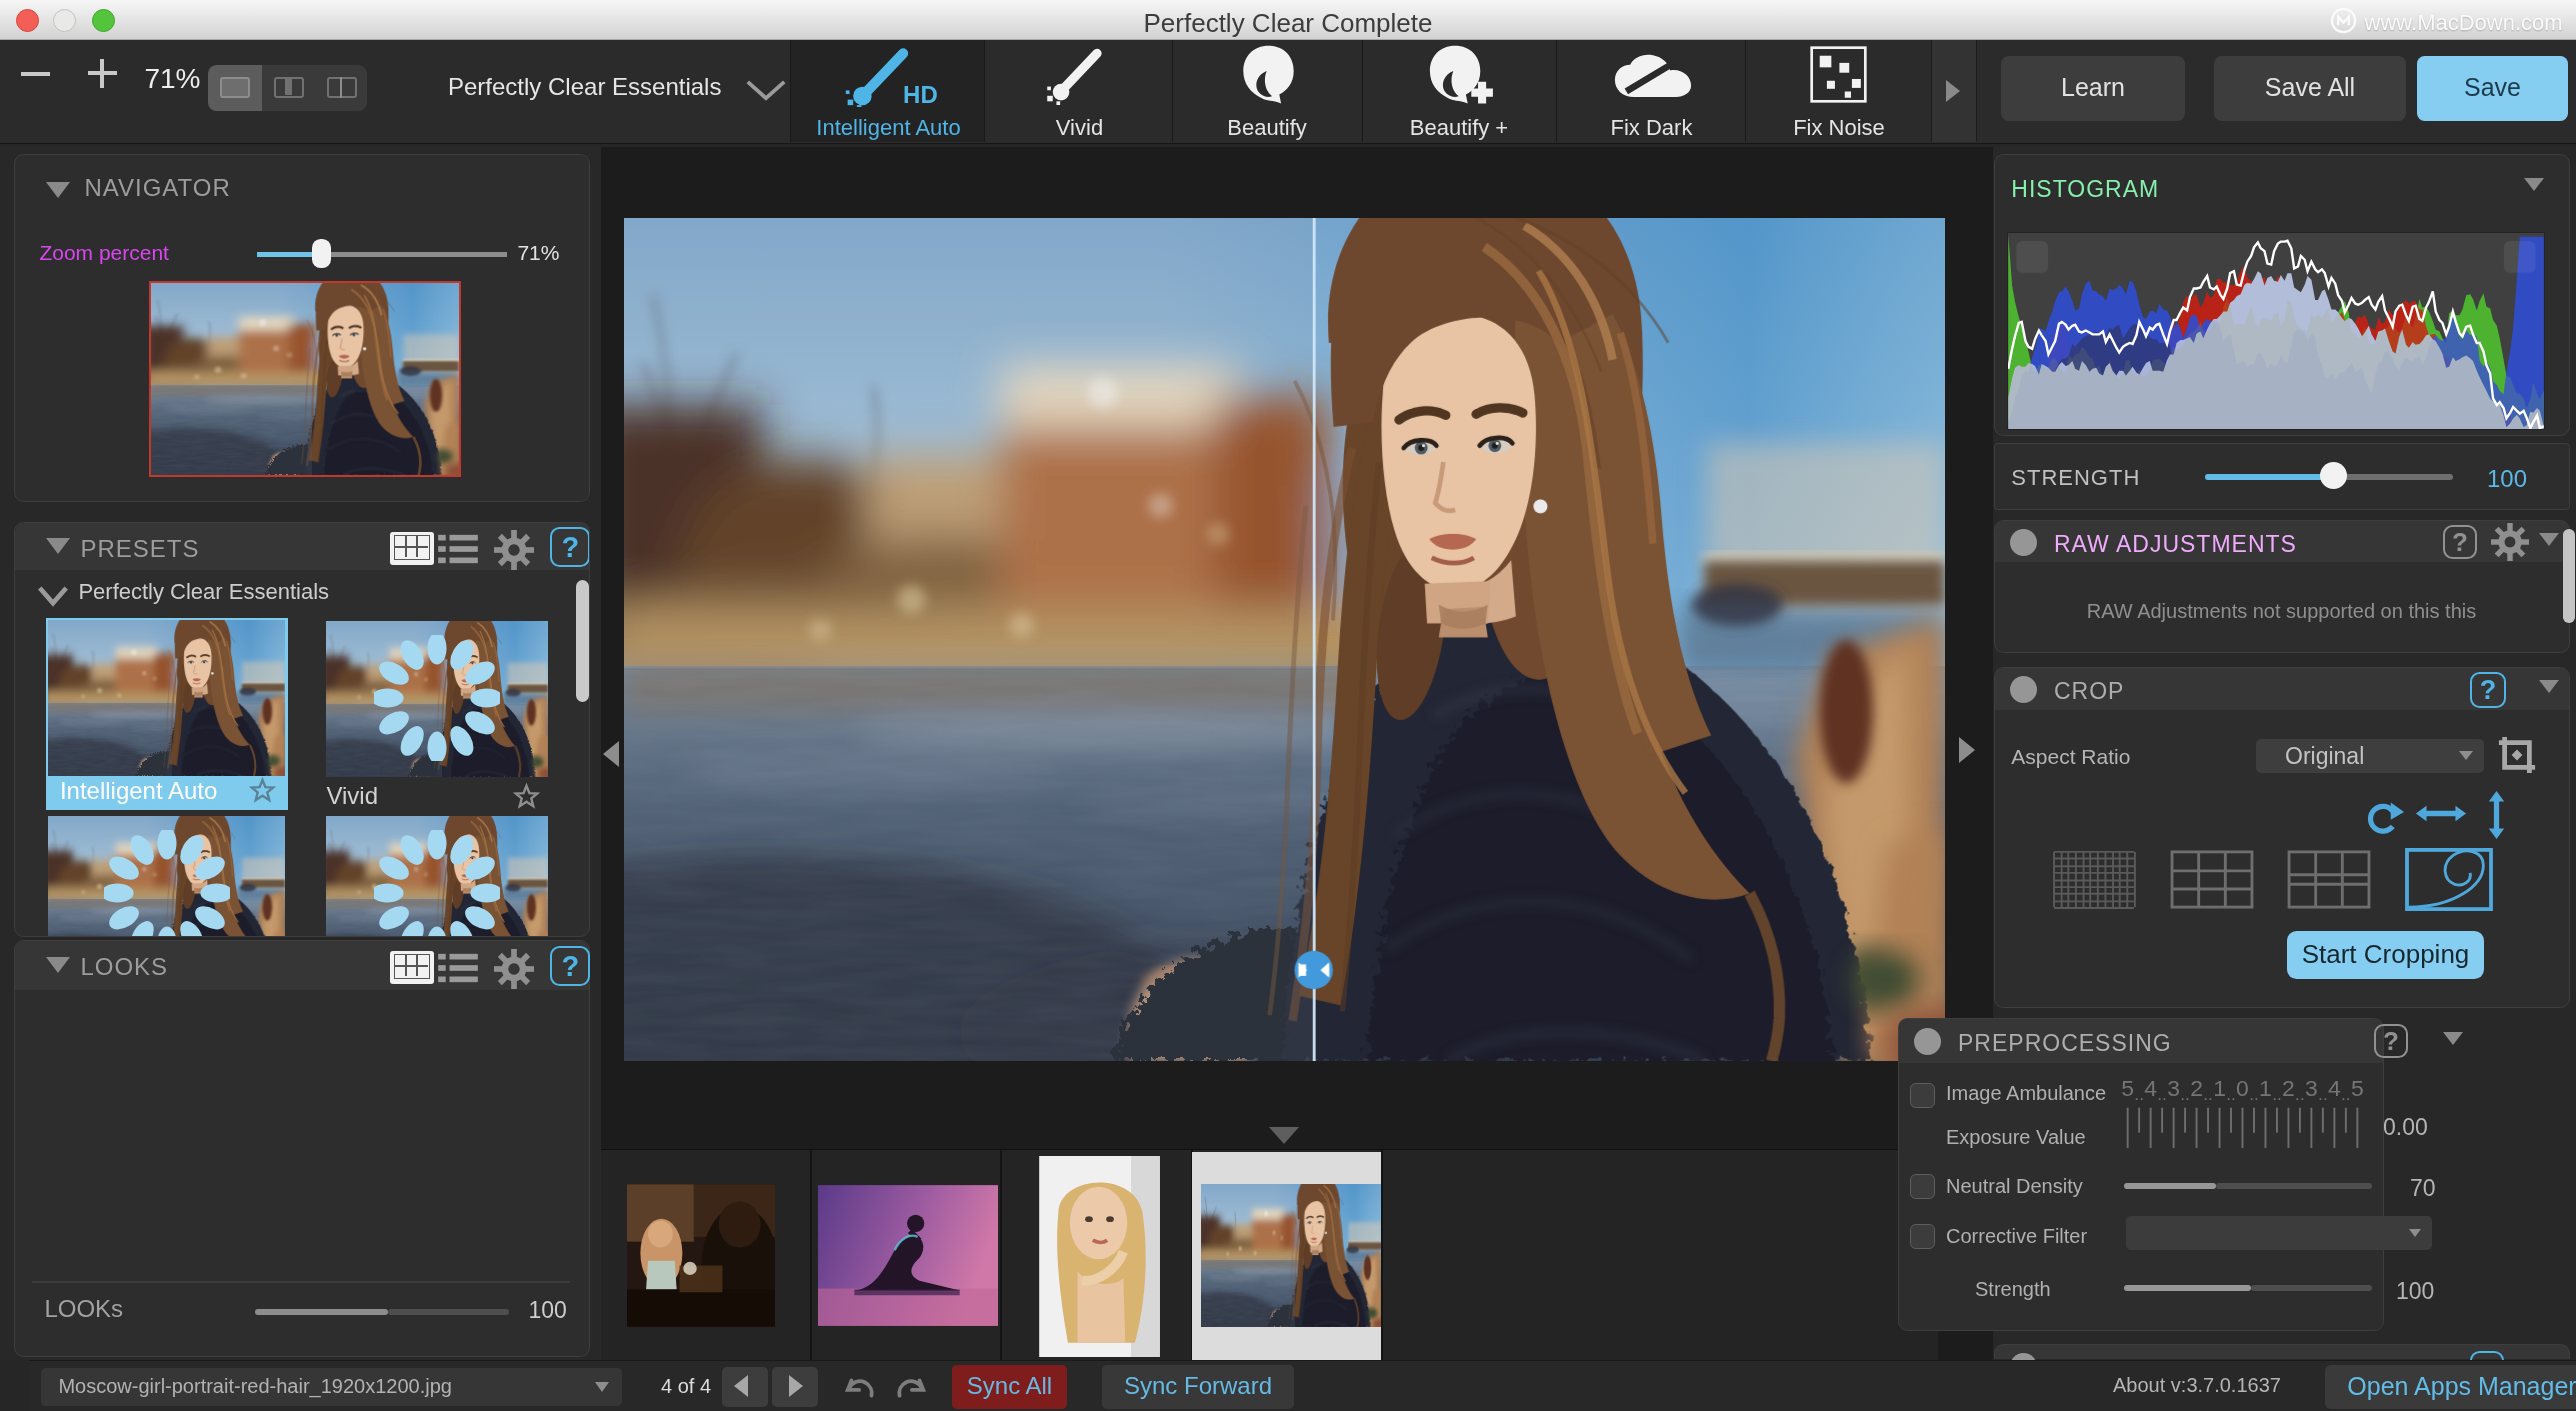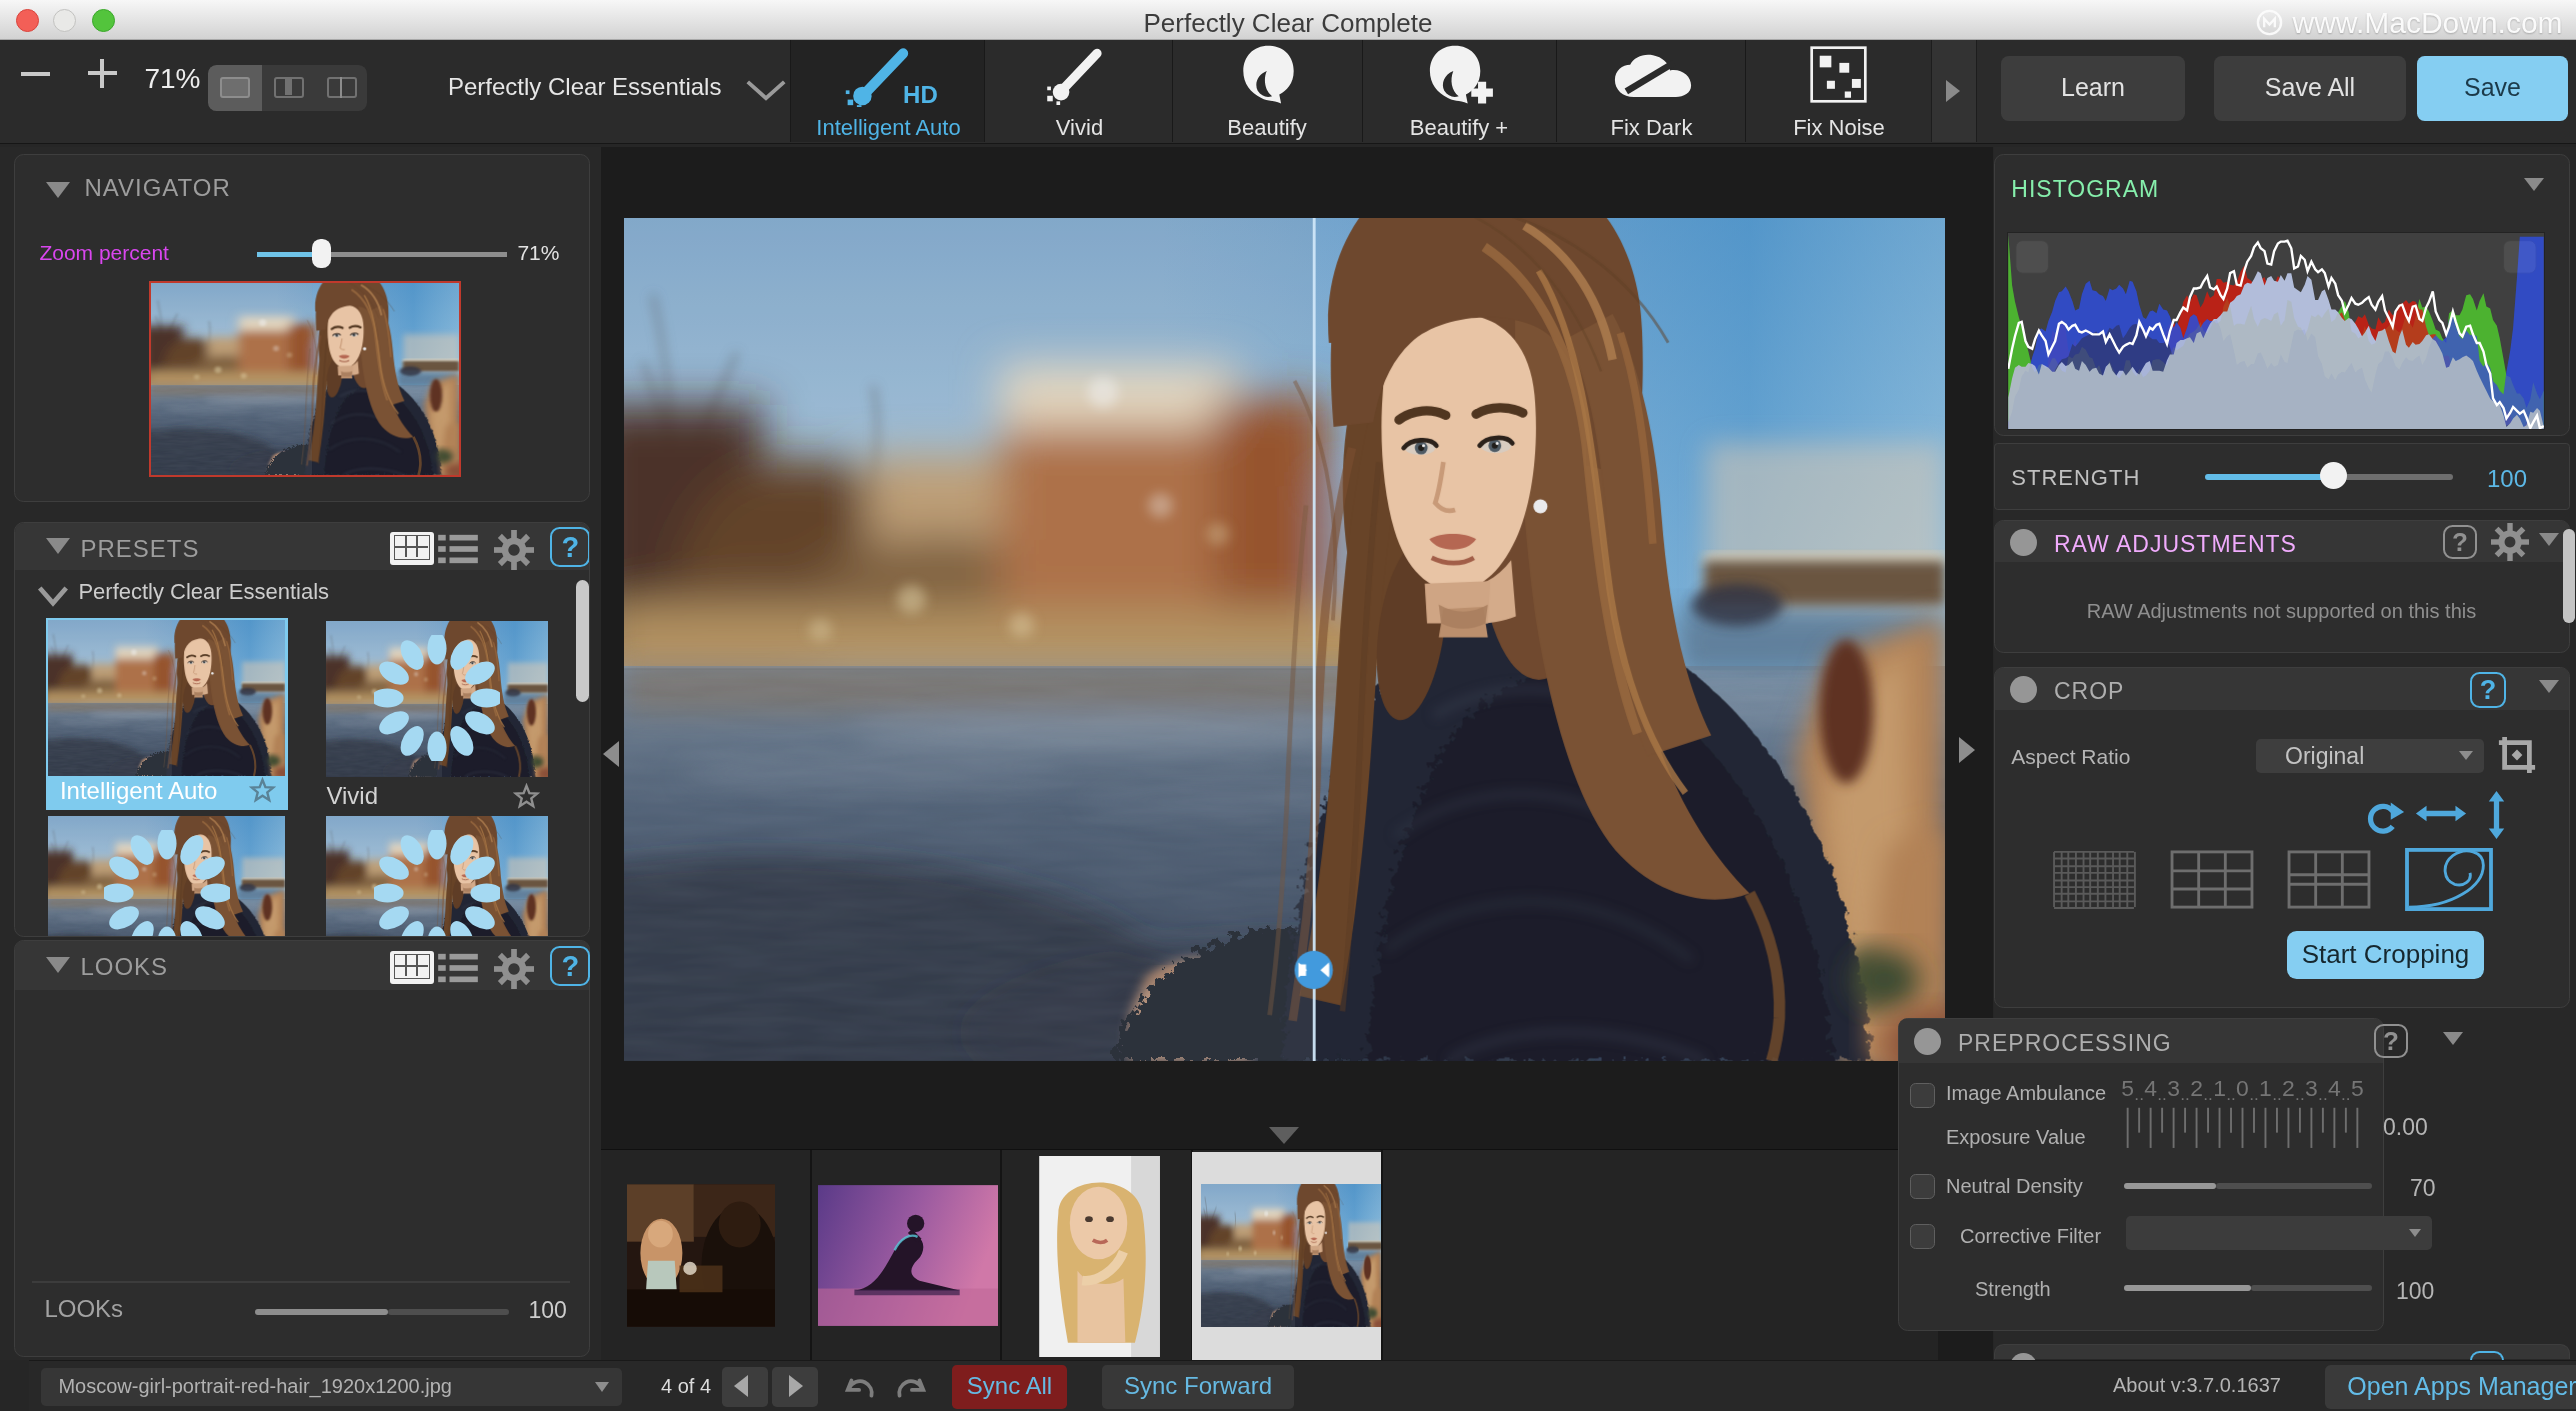--- a/index.html
+++ b/index.html
@@ -15,21 +15,21 @@
 .btn { position:absolute; background:#3d3d3d; border-radius:7.7px; color:#e2e2e2; text-align:center; }
 </style>
 </head>
 <body>
 
 <div class="abs" style="left:0;top:0;width:2576px;height:40px;background:linear-gradient(#f7f7f7,#d2d2d2);border-bottom:1px solid #a8a8a8;">
   <div class="abs" style="left:16.3px;top:8.6px;width:23px;height:23px;border-radius:50%;background:#f35f57;border:1px solid #d9443c;"></div>
   <div class="abs" style="left:53px;top:8.6px;width:23px;height:23px;border-radius:50%;background:#e9e9e7;border:1px solid #c2c2c0;"></div>
   <div class="abs" style="left:92px;top:8.6px;width:23px;height:23px;border-radius:50%;background:#53c43c;border:1px solid #3aa82a;"></div>
   <div class="abs" style="left:0;right:0;top:7.7px;text-align:center;font-size:26px;color:#3c3c3c;">Perfectly Clear Complete</div>
-  <div class="abs" style="right:13.4px;top:5.7px;color:#fdfdfd;font-size:30px;text-shadow:0 1px 1.9px rgba(0,0,0,.25);opacity:.92;">
+  <div class="abs" style="right:13.4px;top:5.7px;color:#fdfdfd;font-size:22px;text-shadow:0 1px 1.9px rgba(0,0,0,.25);opacity:.92;">
     <svg width="29" height="29" viewBox="0 0 30 30" style="vertical-align:-4.8px;">
         <circle cx="15" cy="15" r="12" fill="none" stroke="#fdfdfd" stroke-width="2.4"></circle>
         <path d="M9.5 20 V11 L15 17 L20.5 11 V20" fill="none" stroke="#fdfdfd" stroke-width="2.4"></path>
       </svg>
     www.MacDown.com</div>
 </div>
 
 <div class="abs" style="left:0;top:40px;width:2576px;height:104px;background:#2b2b2b;border-bottom:1.9px solid #161616;">
   <div class="abs" style="left:21px;top:32px;width:29px;height:3.8px;background:#c9c9c9;"></div>
   <div class="abs" style="left:88px;top:19px;width:29px;height:29px;">
@@ -707,21 +707,21 @@
   </svg>
   <div class="abs" style="left:484px;top:95px;font-size:23px;color:#b5b5b5;">0.00</div>
 
   <div class="abs" style="left:10.5px;top:155px;width:25px;height:25px;background:#3c3c3c;border:1.9px solid #5f5f5f;border-radius:5.7px;"></div>
   <div class="abs" style="left:47px;top:156px;font-size:20px;color:#b0b0b0;">Neutral Density</div>
   <div class="abs" style="left:225px;top:164px;width:92px;height:5.7px;background:#979797;border-radius:2.9px;"></div>
   <div class="abs" style="left:317px;top:164px;width:156px;height:5.7px;background:#4e4e4e;border-radius:2.9px;"></div>
   <div class="abs" style="left:511px;top:156px;font-size:23px;color:#b5b5b5;">70</div>
 
   <div class="abs" style="left:10.5px;top:205px;width:25px;height:25px;background:#3c3c3c;border:1.9px solid #5f5f5f;border-radius:5.7px;"></div>
-  <div class="abs" style="left:47px;top:206px;font-size:20px;color:#b0b0b0;margin-left:14px;">Corrective Filter</div>
+  <div class="abs" style="left:47px;top:206px;font-size:20px;color:#b0b0b0;">Corrective Filter</div>
   <div class="abs" style="left:227px;top:197px;width:306px;height:34px;background:#3c3c3c;border-radius:4.8px;">
     <div class="tri-d abs" style="right:11.5px;top:13.4px;border-left-width:6.7px;border-right-width:6.7px;border-top-width:8.6px;border-top-color:#8d8d8d;"></div>
   </div>
 
   <div class="abs" style="left:76px;top:259px;font-size:20px;color:#b0b0b0;">Strength</div>
   <div class="abs" style="left:225px;top:266px;width:127px;height:5.7px;background:#979797;border-radius:2.9px;"></div>
   <div class="abs" style="left:352px;top:266px;width:121px;height:5.7px;background:#4e4e4e;border-radius:2.9px;"></div>
   <div class="abs" style="left:497px;top:259px;font-size:23px;color:#b5b5b5;">100</div>
 </div>
 

